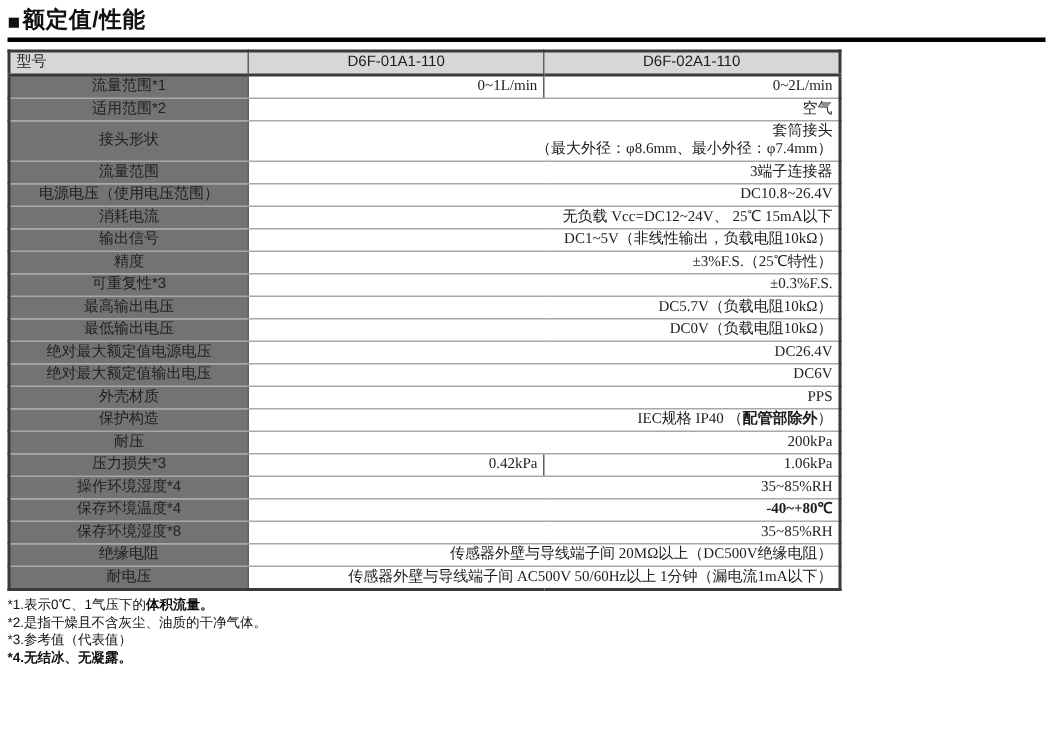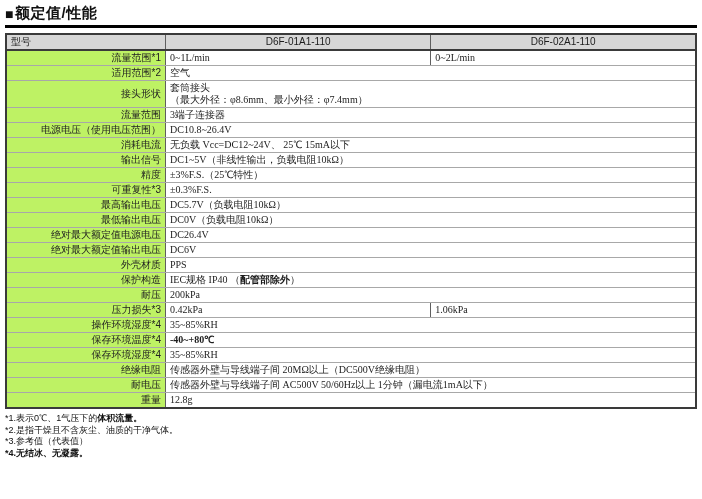--- a/index.html
+++ b/index.html
@@ -28,46 +28,46 @@
   .section-title .marker {
     margin-right: 1px;
     font-size: 14px;
   }
   .title-rule {
     border-bottom: 3px solid #000;
     margin-top: 2px;
     width: 692px;
   }
   table.spec {
-    width: 692px;
+    width: 556px;
     margin-top: 5px;
     border-collapse: collapse;
     table-layout: fixed;
     border: 2px solid #3a3a3a;
   }
   table.spec td {
     border-top: 1px solid #a8a8a8;
     border-bottom: 1px solid #a8a8a8;
     border-left: 1px solid #5f5f5f;
     border-right: 1px solid #5f5f5f;
     padding: 1px 4px;
     font-size: 10px;
     line-height: 1.2;
     vertical-align: middle;
   }
   td.label {
-    background: #bef264;
-    text-align: right;
+    background: #737373;
+    text-align: center;
     font-family: "Liberation Sans", sans-serif;
     color: #222;
     width: 150px;
   }
   td.value {
     background: #ffffff;
-    text-align: left;
+    text-align: right;
     font-family: "Liberation Serif", serif;
     white-space: pre-line;
     color: #1c1c1c;
   }
   tr.hdr td {
     background: #d7d7d7;
     border-bottom: 2px solid #3a3a3a;
     font-family: "Liberation Sans", sans-serif;
     text-align: center;
   }
@@ -173,34 +173,30 @@
         </tr>
         <tr>
           <td class="label">操作环境湿度*4</td>
           <td class="value" colspan="2">35~85%RH</td>
         </tr>
         <tr>
           <td class="label">保存环境温度*4</td>
           <td class="value b" colspan="2">-40~+80℃</td>
         </tr>
         <tr>
-          <td class="label">保存环境湿度*4</td>
+          <td class="label">保存环境湿度*8</td>
           <td class="value" colspan="2">35~85%RH</td>
         </tr>
         <tr>
           <td class="label">绝缘电阻</td>
           <td class="value" colspan="2">传感器外壁与导线端子间 20MΩ以上（DC500V绝缘电阻）</td>
         </tr>
         <tr>
           <td class="label">耐电压</td>
           <td class="value" colspan="2">传感器外壁与导线端子间 AC500V 50/60Hz以上 1分钟（漏电流1mA以下）</td>
-        </tr>
-        <tr>
-          <td class="label">重量</td>
-          <td class="value" colspan="2">12.8g</td>
         </tr>
       </tbody>
   </table>
 
   <div class="footnotes">
       <div class="fn"><span>*1.表示0℃、1气压下的</span><span class="b">体积流量。</span></div>
       <div class="fn"><span>*2.是指干燥且不含灰尘、油质的干净气体。</span></div>
       <div class="fn"><span>*3.参考值（代表值）</span></div>
       <div class="fn"><span class="b">*4.无结冰、无凝露。</span></div>
     </div>

